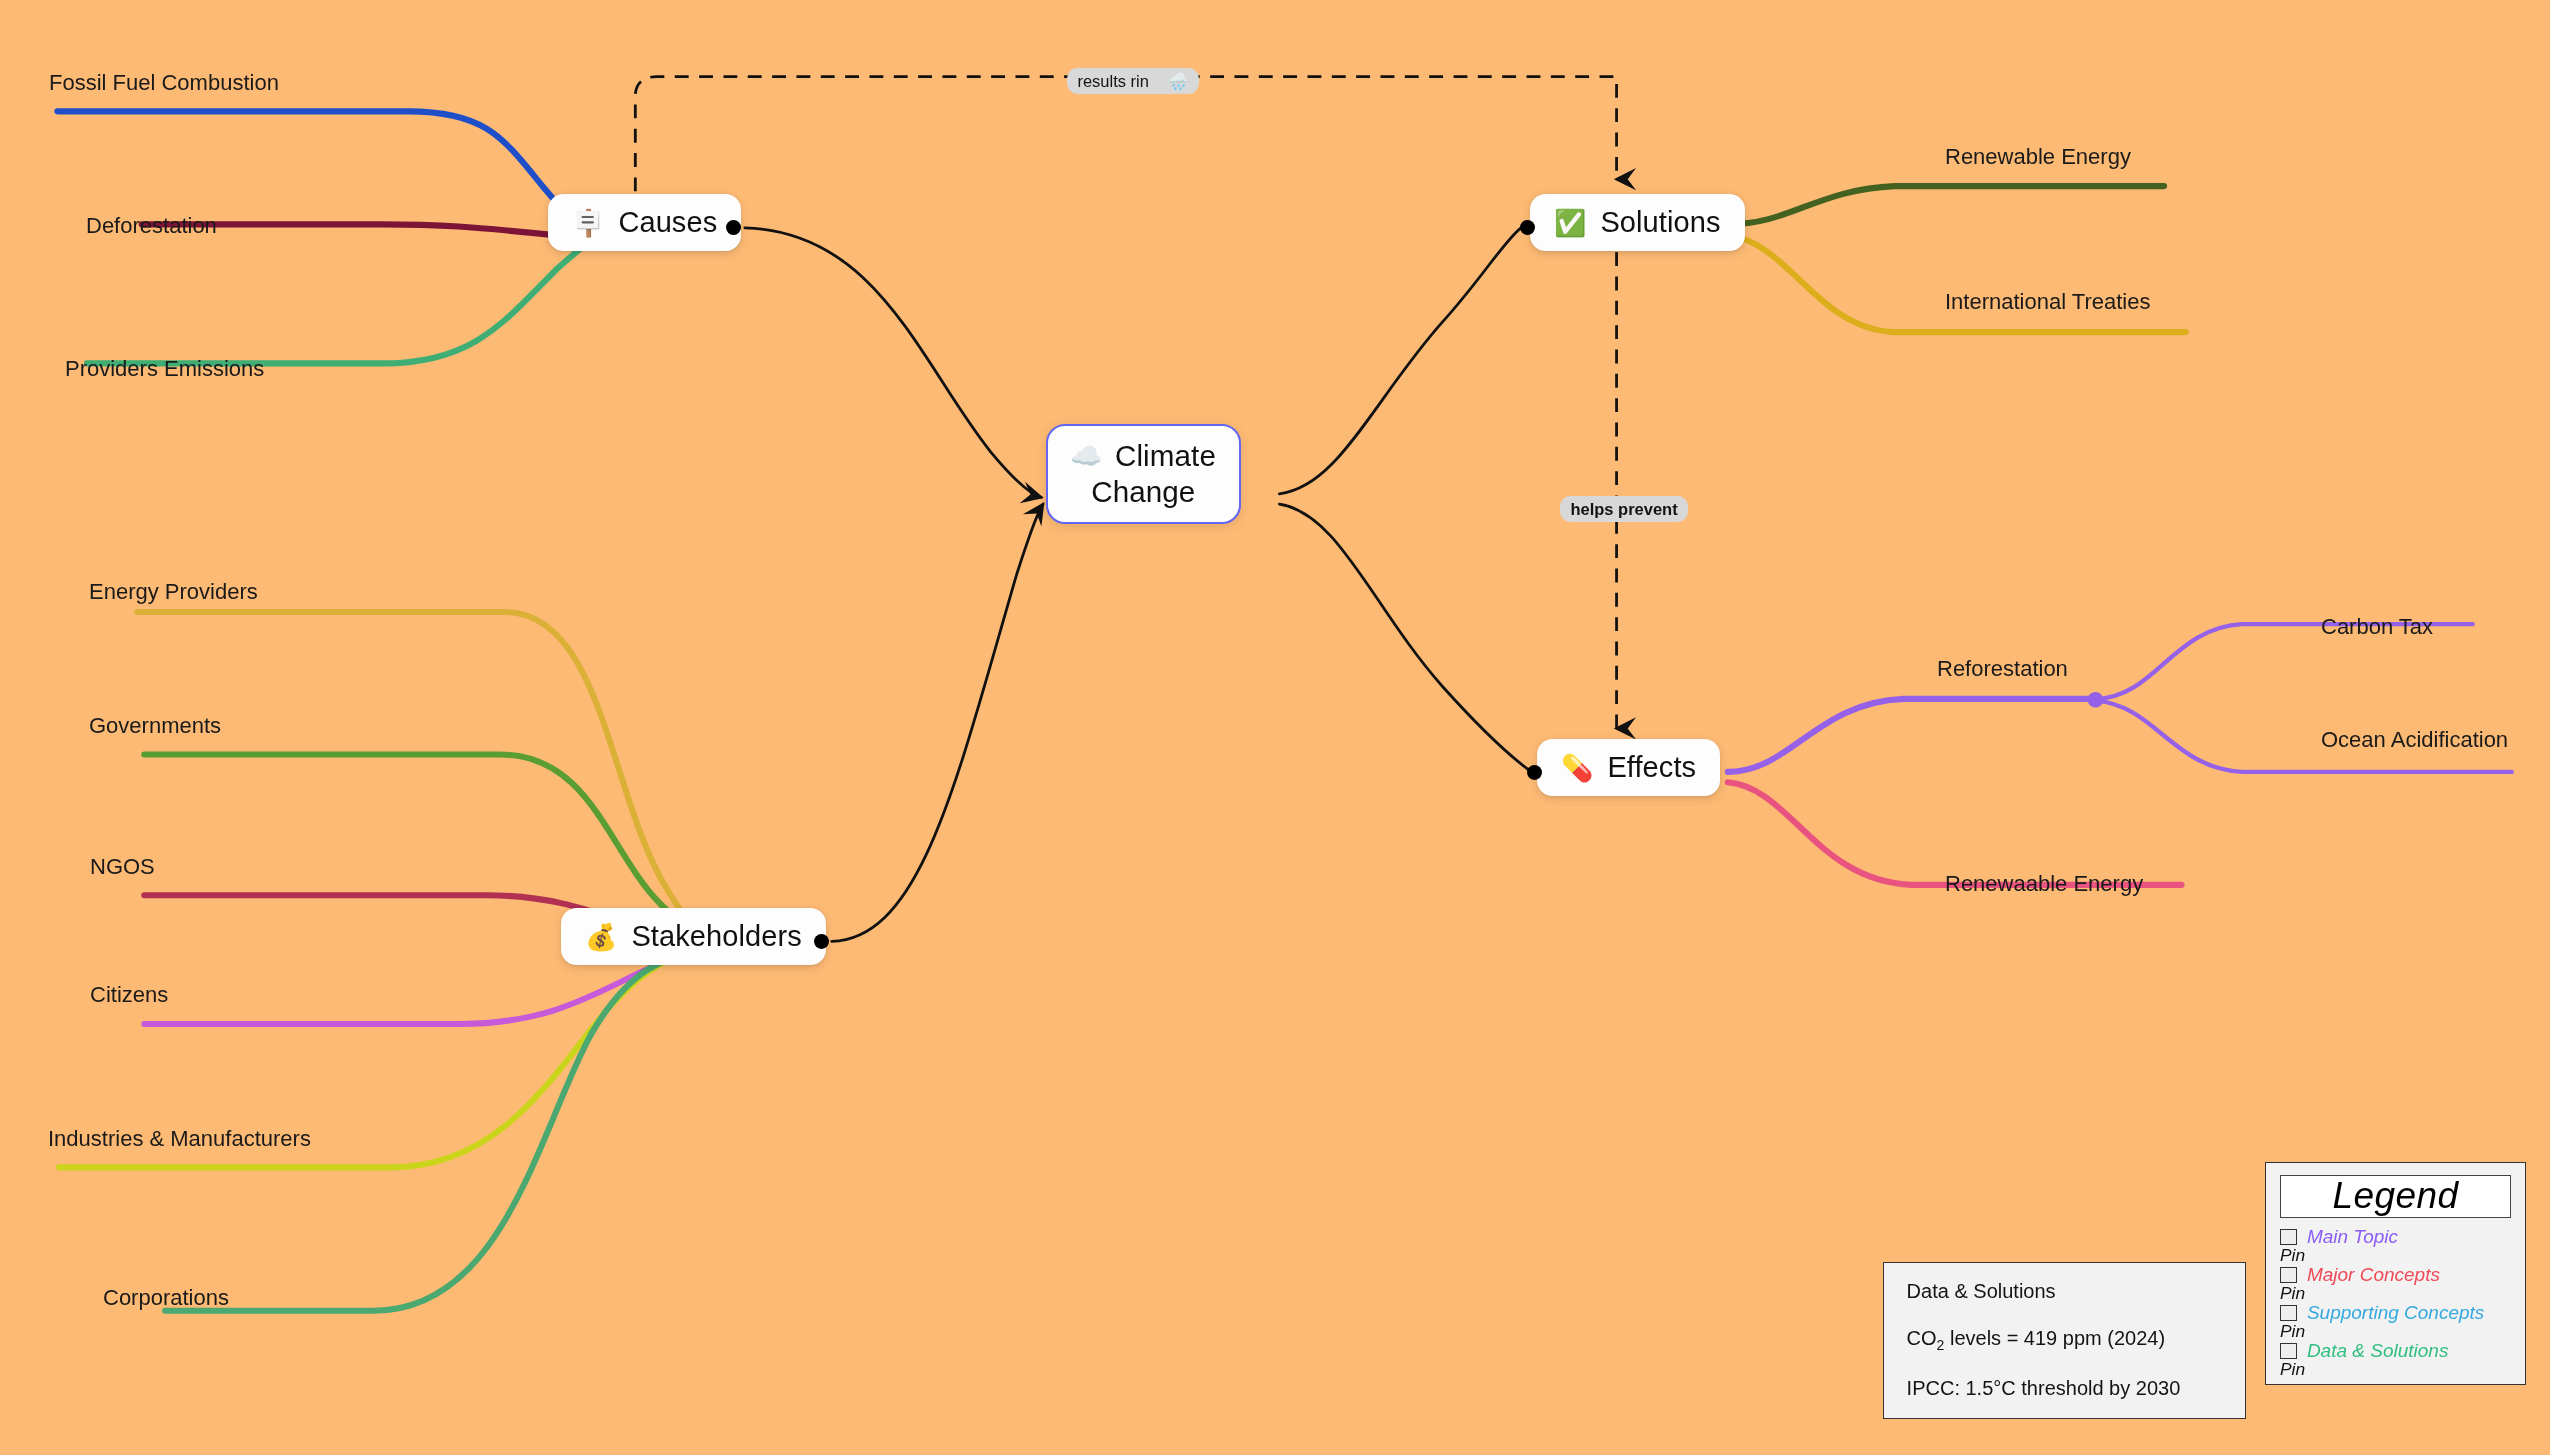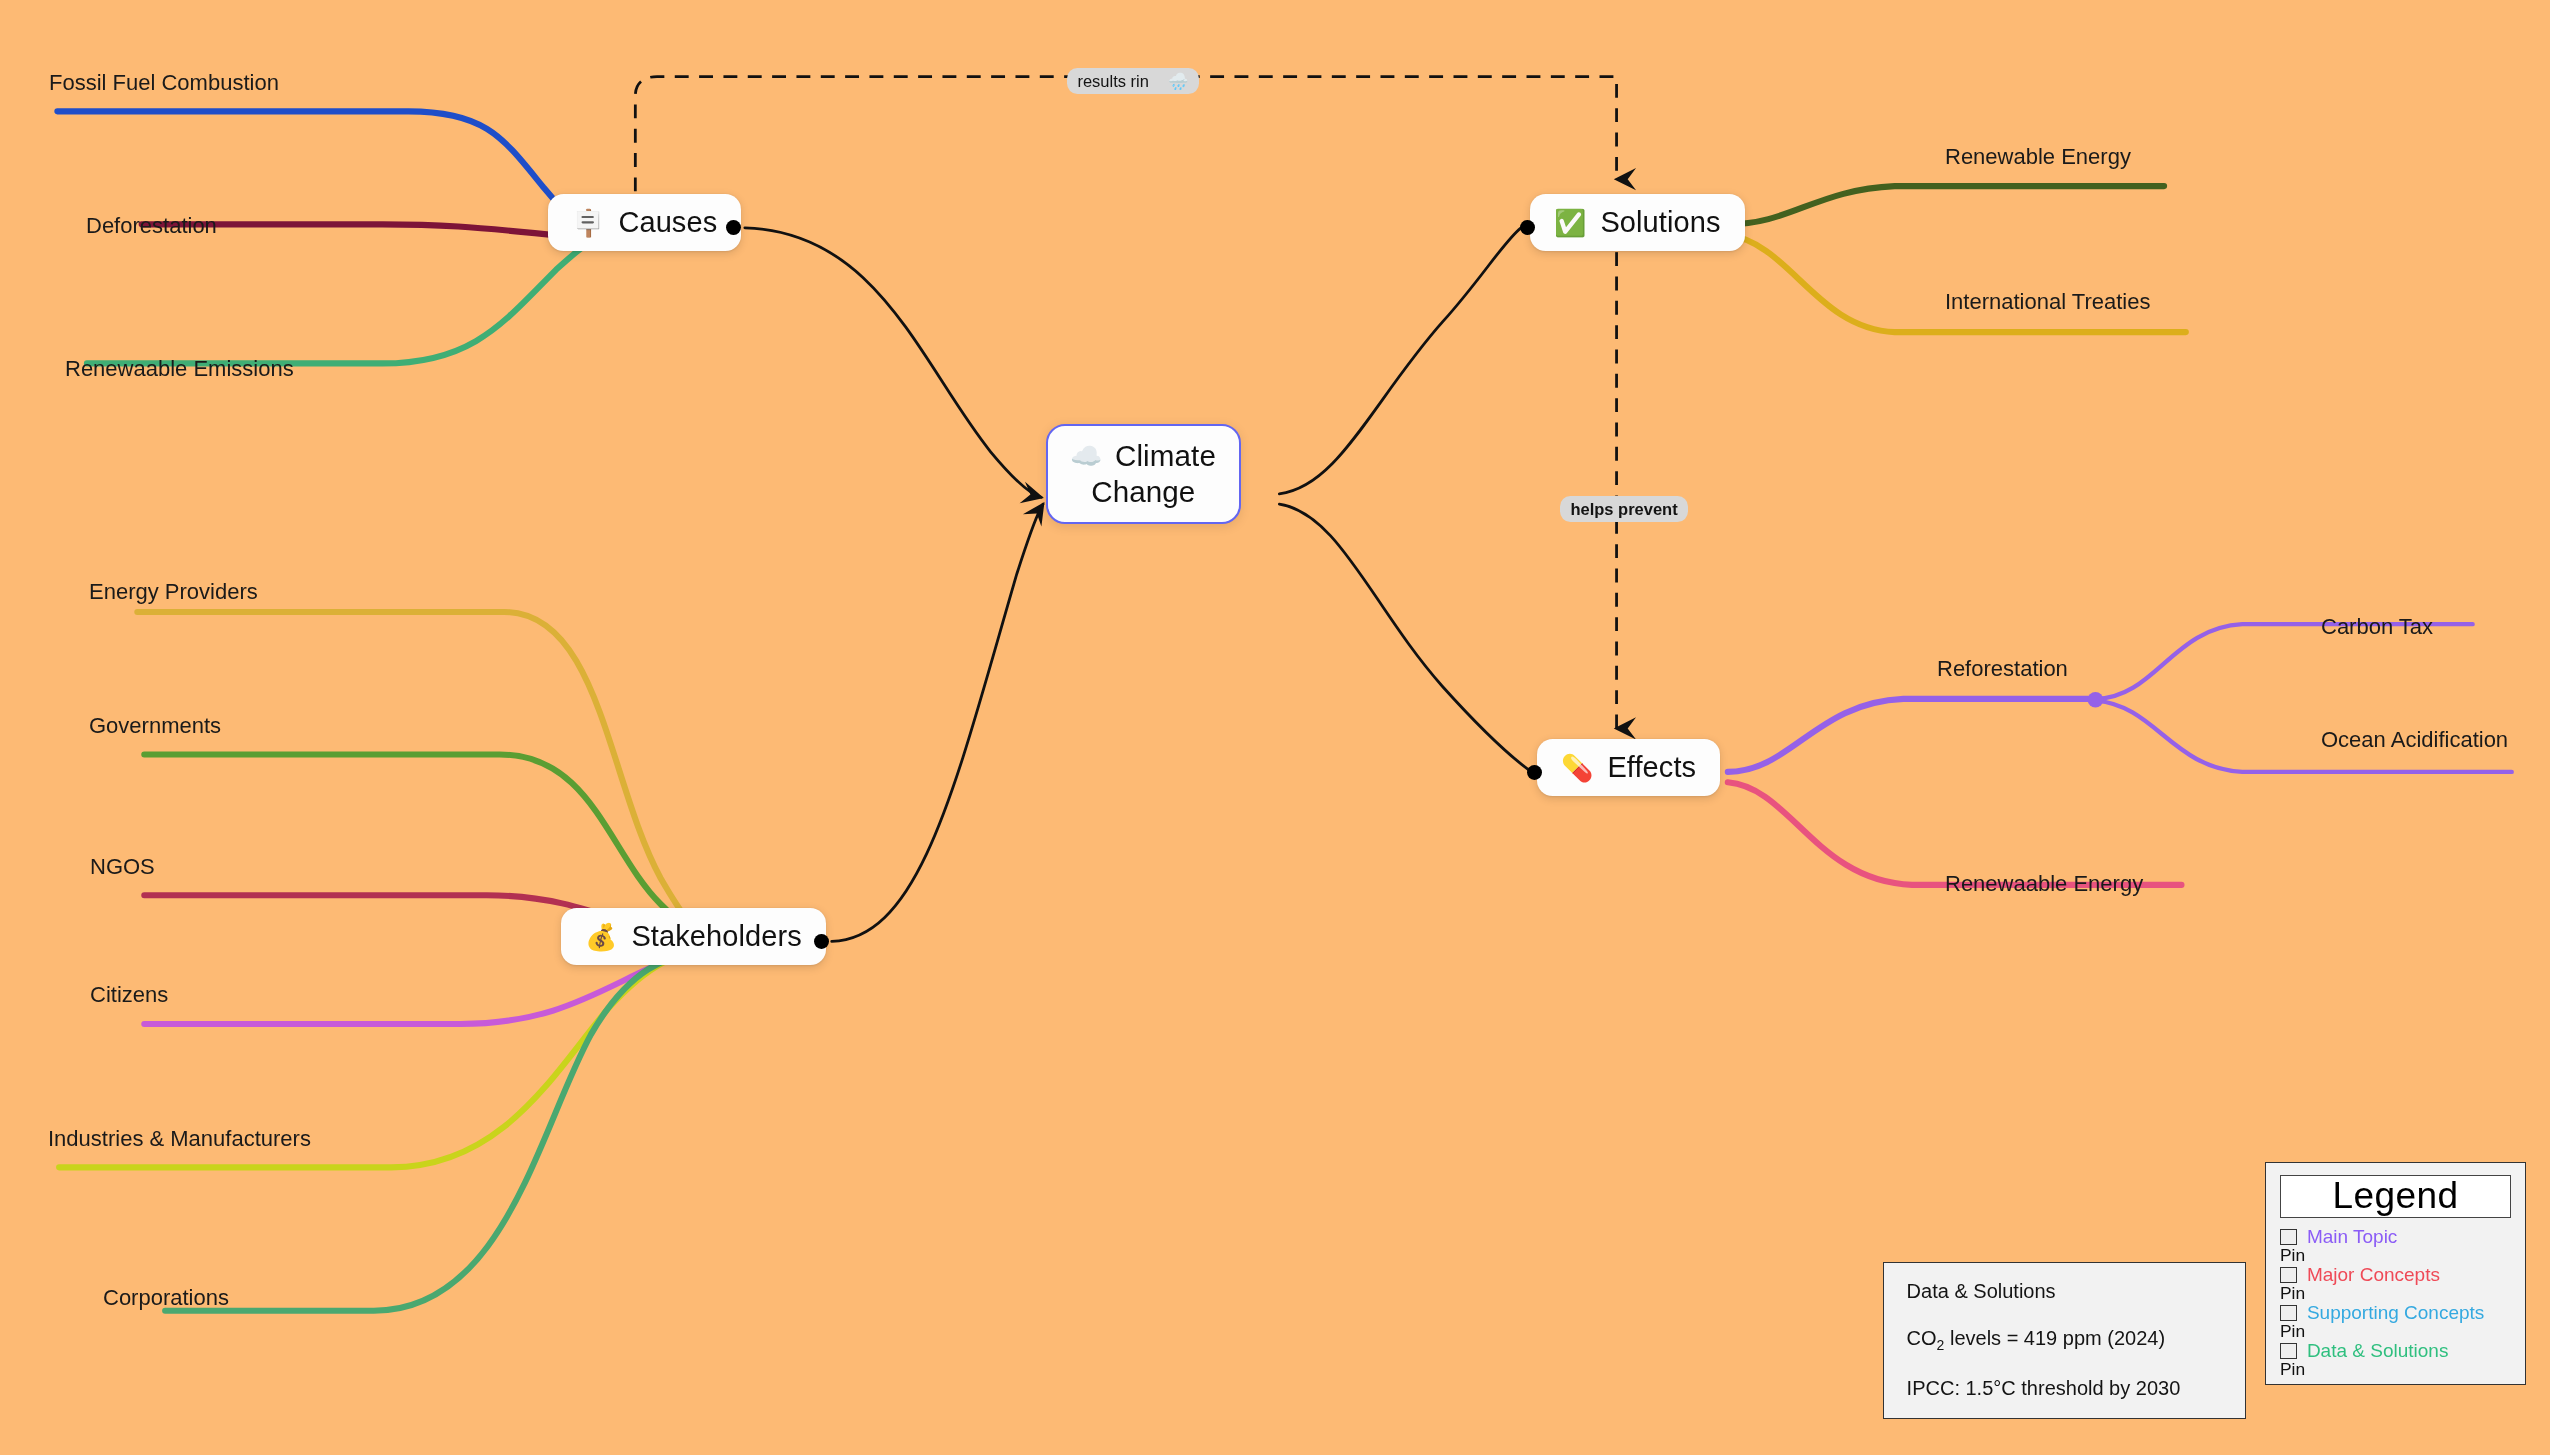--- a/index.html
+++ b/index.html
@@ -116,20 +116,21 @@
   .notebox sub { font-size: 14px; }
 
   
   .legend {
     position: absolute;
     background: #f2f2f2;
     border: 1.7px solid #333333;
     padding: 12px 14px 5.2px 14px;
     z-index: 40;
     width: 261px;
+    font-style: italic;
   }
   .legend-title-box {
     border: 0.9px solid #444;
     background: #ffffff;
     text-align: center;
     padding: 0.9px 5.2px;
     margin-bottom: 8.7px;
   }
   .legend-title-box .legend-title {
     font-size: 37px;
@@ -214,21 +215,21 @@
       <path d="M1472,580 C1540,590 1580,700 1660,790 C1705,840 1740,872 1762,888"></path>
     </g>
 
     <path d="M731,248 L731,110 C731,96 740,88 756,88 L1860,88 L1860,206" fill="none" stroke="#111" stroke-width="3.2" stroke-dasharray="16 12" marker-end="url(#arrowDown)"></path>
 
     <path d="M1860,290 L1860,838" fill="none" stroke="#111" stroke-width="3.2" stroke-dasharray="16 12" marker-end="url(#arrowDown)"></path>
   </svg>
 
   <div class="leaf" style="left:49px;  top:70px;">Fossil Fuel Combustion</div>
   <div class="leaf" style="left:86px;  top:213px;">Deforestation</div>
-  <div class="leaf" style="left:65px;  top:356px;">Renewaable Emissions</div>
+  <div class="leaf" style="left:65px;  top:356px;">Providers Emissions</div>
 
   <div class="leaf" style="left:89px; top:570px;margin-top:9px;">Energy Providers</div>
   <div class="leaf" style="left:89px; top:713px;">Governments</div>
   <div class="leaf" style="left:90px; top:854px;">NGOS</div>
   <div class="leaf" style="left:90px; top:982px;">Citizens</div>
   <div class="leaf" style="left:48px;  top:1126px;">Industries &amp; Manufacturers</div>
   <div class="leaf" style="left:103px; top:1269px;margin-top:16px;">Corporations</div>
 
   <div class="leaf" style="left:1945px; top:144px;">Renewable Energy</div>
   <div class="leaf" style="left:1945px; top:289px;">International Treaties</div>

